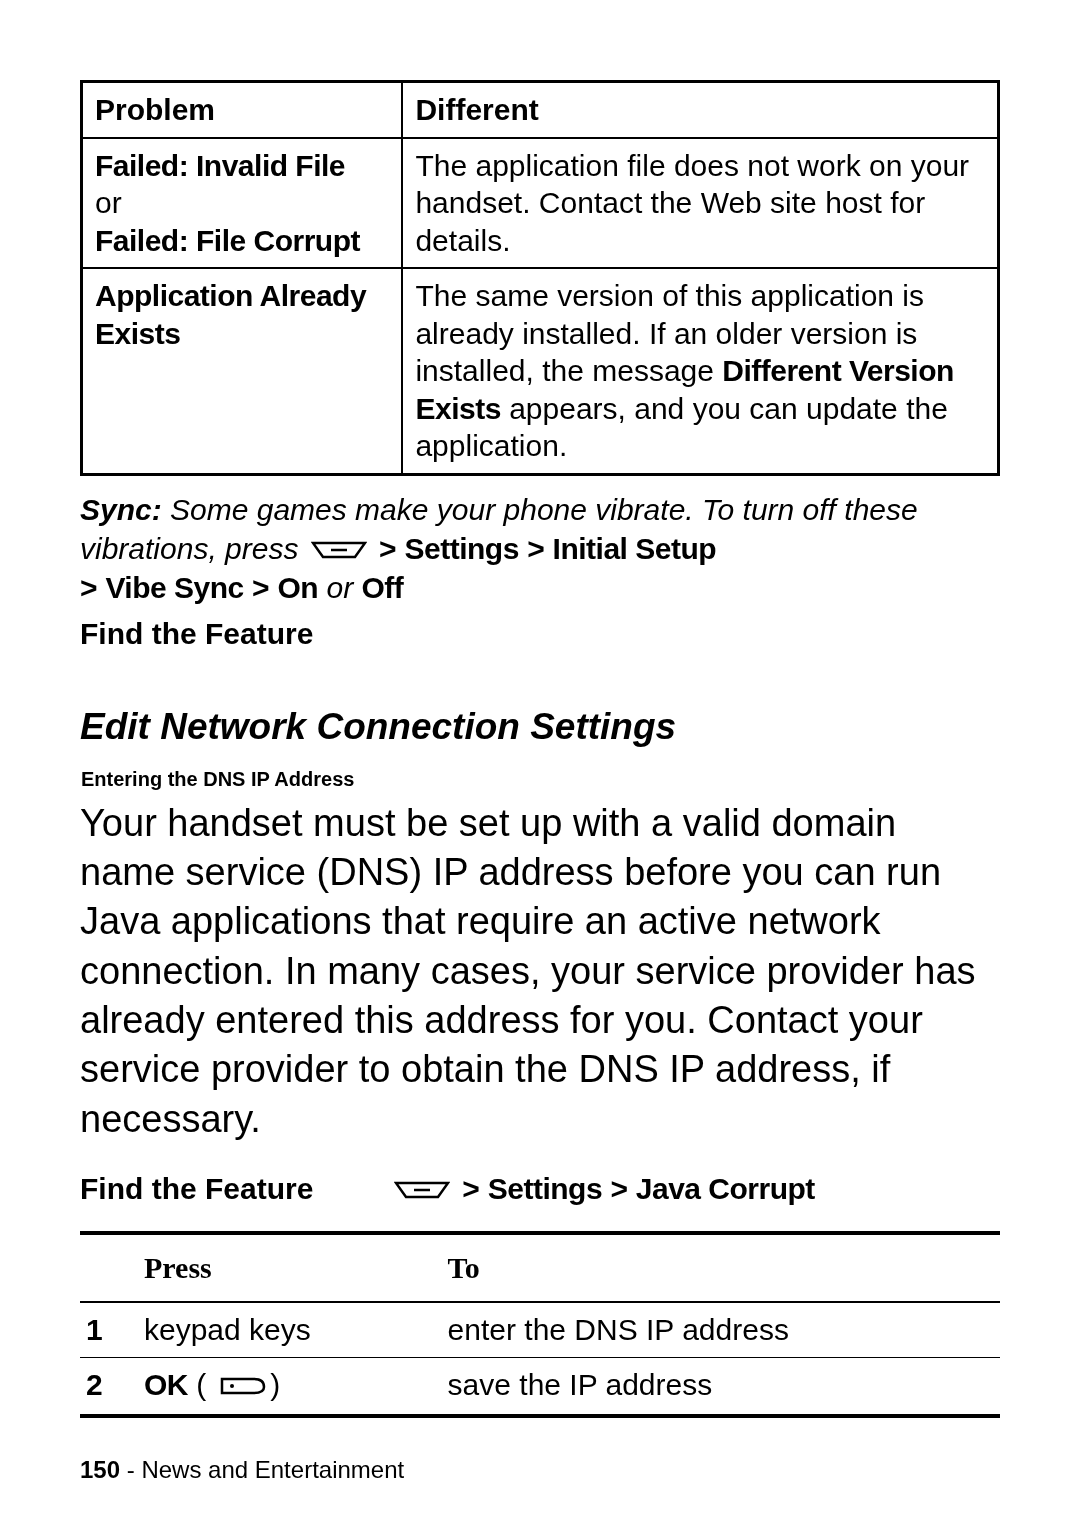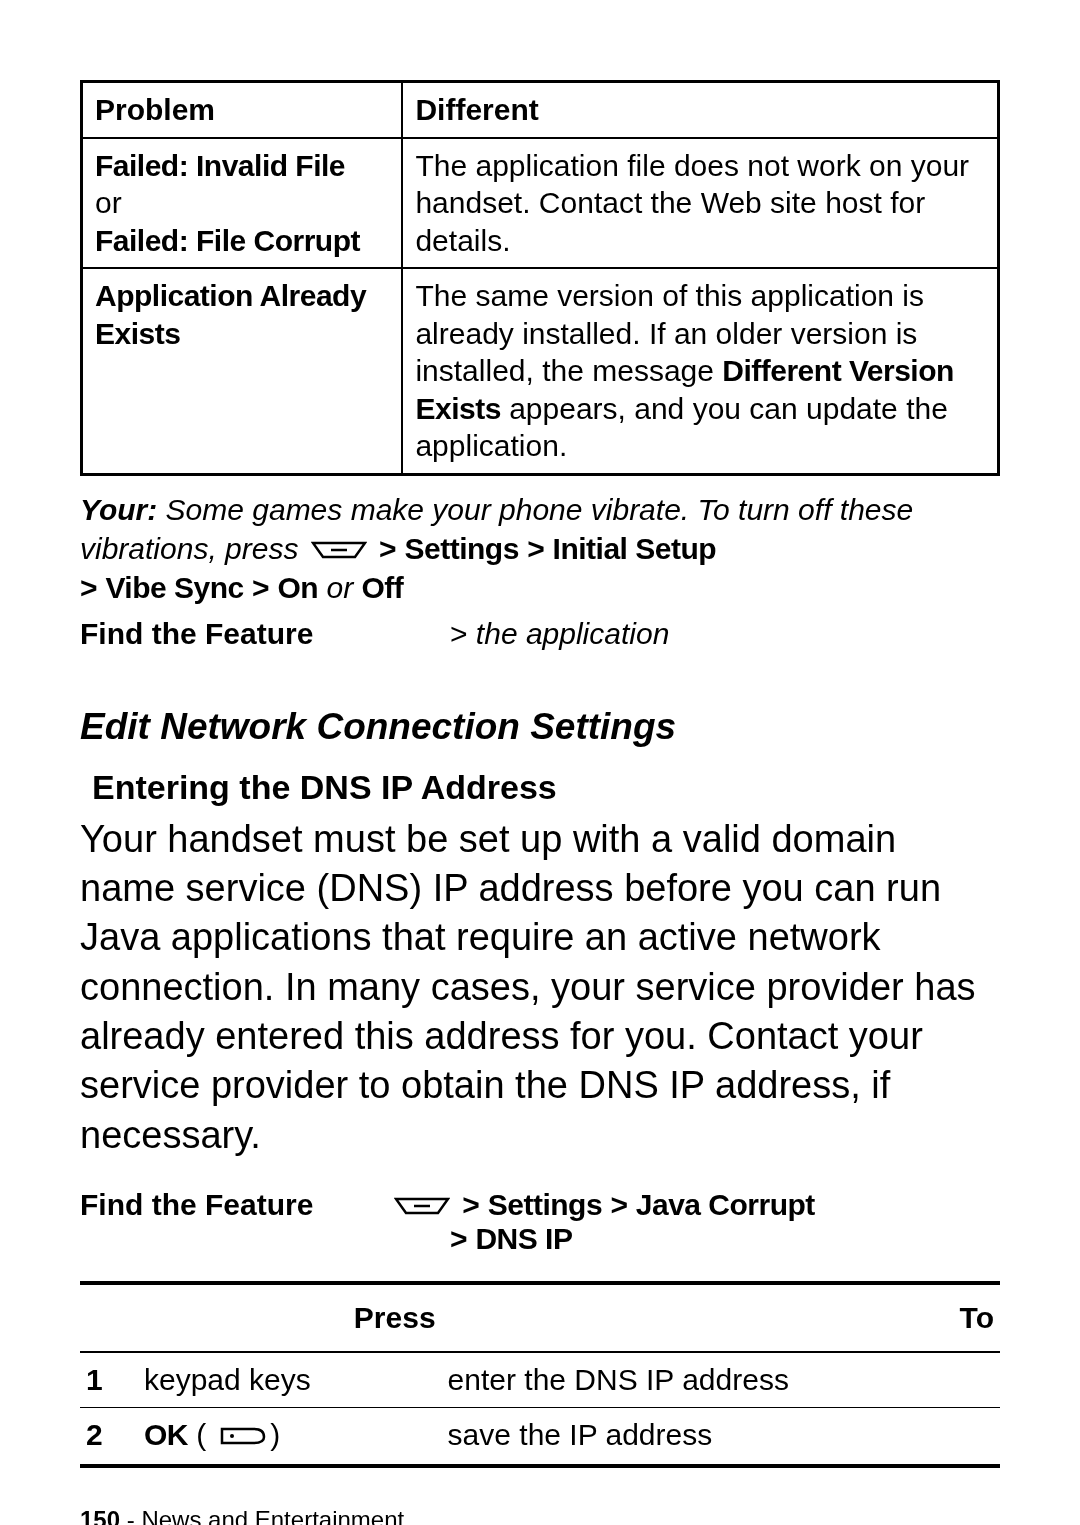--- a/index.html
+++ b/index.html
@@ -42,23 +42,23 @@
   }
   .note-label { font-weight: bold; font-style: italic; }
   .ital { font-style: italic; }
   h2.section {
     font-size: 37px;
     font-weight: bold;
     font-style: italic;
     margin: 55px 0 20px 0;
   }
   h3.sub {
-    font-size: 34px;
-    font-weight: bold;
-    margin: 20px 0 8px 12px;
+    font-size: 20px;
+    font-weight: bold;
+    margin: 20px 0 8px 1px;
   }
   .body-text {
     font-size: 38px;
     line-height: 1.3;
   }
   .feature-row {
     display: flex;
     margin: 10px 0 10px 0;
     font-size: 30px;
   }
@@ -80,25 +80,26 @@
     vertical-align: middle;
     margin: 0 4px;
   }
   table.steps {
     border-collapse: collapse;
     width: 100%;
     font-size: 30px;
     margin-top: 25px;
   }
   table.steps thead th {
-    text-align: right;
+    text-align: left;
     font-weight: bold;
     border-top: 4px solid #000;
     border-bottom: 2px solid #000;
     padding: 16px 6px;
+    font-family: Liberation Serif, serif;
   }
   table.steps thead th.numcol { width: 46px; }
   table.steps tbody td {
     padding: 10px 6px;
     border-bottom: 1px solid #000;
     vertical-align: baseline;
   }
   table.steps tbody tr:last-child td {
     border-bottom: 4px solid #000;
   }
@@ -144,21 +145,21 @@
           <span class="cond">Application Already Exists</span>
         </td>
         <td>
           <span>The same version of this application is already installed. If an older version is installed, the message </span><span class="cond">Different Version Exists</span><span> appears, and you can update the application.</span>
         </td>
       </tr>
     </tbody>
   </table>
 
   <div class="note-block">
-    <span class="note-label">Your:</span><span class="ital"> Some games make your phone vibrate. To turn off these vibrations, press </span>
+    <span class="note-label">Sync:</span><span class="ital"> Some games make your phone vibrate. To turn off these vibrations, press </span>
     <span class="menu-icon">
       <svg width="56" height="20" viewBox="0 0 56 20">
           <path d="M2 2 H54 L44 16 H12 Z" fill="none" stroke="#000" stroke-width="2.5"></path>
           <line x1="20" y1="9" x2="36" y2="9" stroke="#000" stroke-width="2.5"></line>
         </svg>
     </span>
     <span class="cond">&gt;</span>
     <span class="cond">Settings</span>
     <span class="cond">&gt;</span>
     <span class="cond">Initial Setup</span>
@@ -166,23 +167,20 @@
     <span class="cond">&gt;</span>
     <span class="cond">Vibe Sync</span>
     <span class="cond">&gt;</span>
     <span class="cond">On</span><span class="ital"> or </span><span class="cond">Off</span>
   </div>
 
 
   <div class="feature-row">
     <div class="feature-label">Find the Feature</div>
     <div class="feature-path">
-      <div class="line2">
-        <span>&gt; </span><span class="ital">the application</span>
-      </div>
     </div>
   </div>
 
   <h2 class="section">Edit Network Connection Settings</h2>
   <h3 class="sub">Entering the DNS IP Address</h3>
   <div class="body-text">Your handset must be set up with a valid domain name service (DNS) IP address before you can run Java applications that require an active network connection. In many cases, your service provider has already entered this address for you. Contact your service provider to obtain the DNS IP address, if necessary.</div>
 
   <div class="feature-row" style="margin-top:28px">
     <div class="feature-label">Find the Feature</div>
     <div class="feature-path">
@@ -191,24 +189,20 @@
           <svg width="56" height="20" viewBox="0 0 56 20">
               <path d="M2 2 H54 L44 16 H12 Z" fill="none" stroke="#000" stroke-width="2.5"></path>
               <line x1="20" y1="9" x2="36" y2="9" stroke="#000" stroke-width="2.5"></line>
             </svg>
         </span>
         <span class="cond">&gt;</span>
         <span class="cond">Settings</span>
         <span class="cond">&gt;</span>
         <span class="cond">Java Corrupt</span>
       </div>
-      <div class="line2">
-        <span class="cond">&gt;</span>
-        <span class="cond">DNS IP</span>
-      </div>
     </div>
   </div>
 
   <table class="steps">
     <colgroup>
         <col class="numcol">
         <col class="press-col">
         <col>
       </colgroup>
     <thead>

